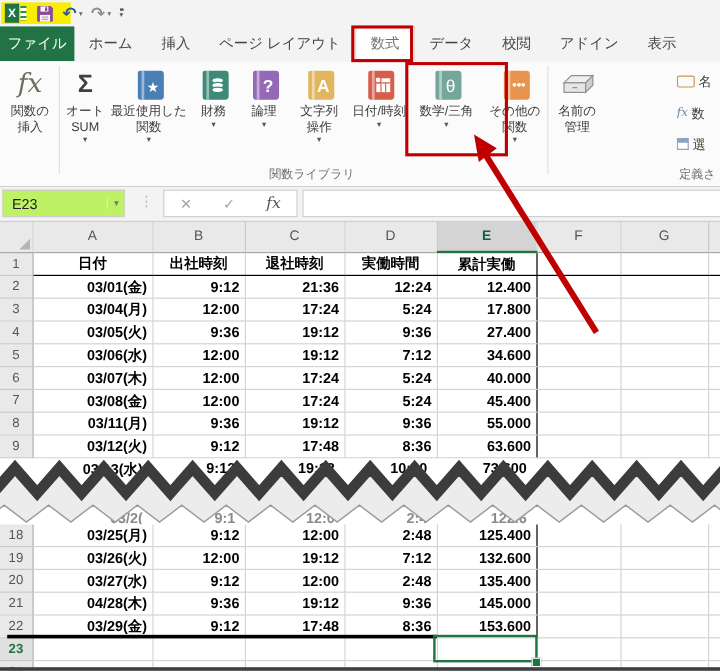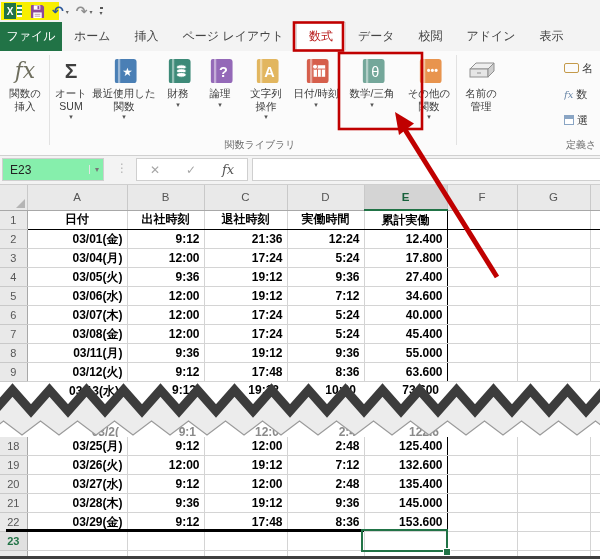--- a/index.html
+++ b/index.html
@@ -19,21 +19,21 @@
   .redo{color:#8f8f8f;font-size:14px;font-weight:bold;line-height:16px;}
   .qdd{font-size:6px;color:#666;margin-left:-5px;}
   .qcust{font-size:6px;color:#555;border-top:2px solid #555;padding-top:1px;line-height:6px;}
 
   
   .tabsrow{position:absolute;top:22px;left:0;right:0;height:29px;background:#f3f3f3;
            border-bottom:1px solid #d9d9d9;display:flex;}
   .filetab{width:62px;background:#217346;color:#fff;font-size:12px;
            display:flex;align-items:center;justify-content:center;}
   .tab{padding:0 12px;font-size:12px;color:#444;display:flex;align-items:center;}
-  .tab.active{background:#fff;border:1px solid #d9d9d9;border-bottom:1px solid #fff;color:#b91c1c;}
+  .tab.active{background:#fff;border:1px solid #d9d9d9;border-bottom:1px solid #fff;color:#737373;}
 
   
   .ribbon{position:absolute;top:51px;left:0;right:0;height:104px;background:#fbfbfb;
           border-bottom:1px solid #d0d0d0;}
   .rbtns{position:absolute;top:4px;left:2px;height:94px;display:flex;align-items:flex-start;}
   .rbtn{display:flex;flex-direction:column;align-items:center;padding-top:3px;box-sizing:border-box;}
   .bookicon{width:27px;height:26px;}
   .fxbig{font-family:"DejaVu Serif","Liberation Serif",serif;font-style:italic;
          font-size:22px;color:#6e6e5e;line-height:26px;}
   .sigma{font-size:21px;color:#3f3f3f;line-height:26px;font-weight:bold;}
@@ -48,21 +48,21 @@
   .dsmall{display:flex;align-items:center;height:26px;gap:3px;white-space:nowrap;
           font-size:11px;color:#3c3c3c;}
   .ic-tag{width:13px;height:8px;border:1px solid #c49a4a;border-radius:2px;display:inline-block;flex:none;}
   .ic-fx{font-family:"DejaVu Serif",serif;font-style:italic;font-size:10px;color:#6a87a8;flex:none;}
   .ic-grid{width:10px;height:10px;border:1px solid #8aa5c4;border-top:4px solid #8aa5c4;
            display:inline-block;background:#fff;flex:none;box-sizing:border-box;}
 
   
   .fbar{position:absolute;top:156px;left:0;right:0;height:28px;background:#f3f3f3;
         border-bottom:1px solid #cfcfcf;}
-  .namebox{position:absolute;left:2px;top:2px;width:102px;height:23px;background:#86efac;
+  .namebox{position:absolute;left:2px;top:2px;width:102px;height:23px;background:#bef264;
            border:1px solid #cfcfcf;font-size:12px;color:#222;display:flex;align-items:center;
            padding-left:7px;box-sizing:border-box;}
   .nb-dd{margin-left:auto;margin-right:4px;font-size:8px;color:#777;
          border-left:1px solid #e4e4e4;padding-left:5px;}
   .fdots{position:absolute;left:116px;top:5px;color:#b5b5b5;font-size:12px;}
   .fbtns{position:absolute;left:136px;top:2px;width:112px;height:23px;background:#fff;
          border:1px solid #cfcfcf;display:flex;align-items:center;justify-content:space-around;
          box-sizing:border-box;}
   .fx-cancel,.fx-enter{color:#a6a6a6;font-size:12px;font-weight:bold;}
   .fx-fx{font-family:"DejaVu Serif",serif;font-style:italic;font-size:13px;color:#555;}
@@ -458,21 +458,21 @@
           <td>9:12</td>
           <td>12:00</td>
           <td>2:48</td>
           <td class="br">135.400</td>
           <td></td>
           <td></td>
           <td></td>
         </tr>
         <tr>
           <th class="rh">21</th>
-          <td class="bl">03/28(木)</td>
+          <td class="bl">04/28(木)</td>
           <td>9:36</td>
           <td>19:12</td>
           <td>9:36</td>
           <td class="br">145.000</td>
           <td></td>
           <td></td>
           <td></td>
         </tr>
         <tr>
           <th class="rh">22</th>

